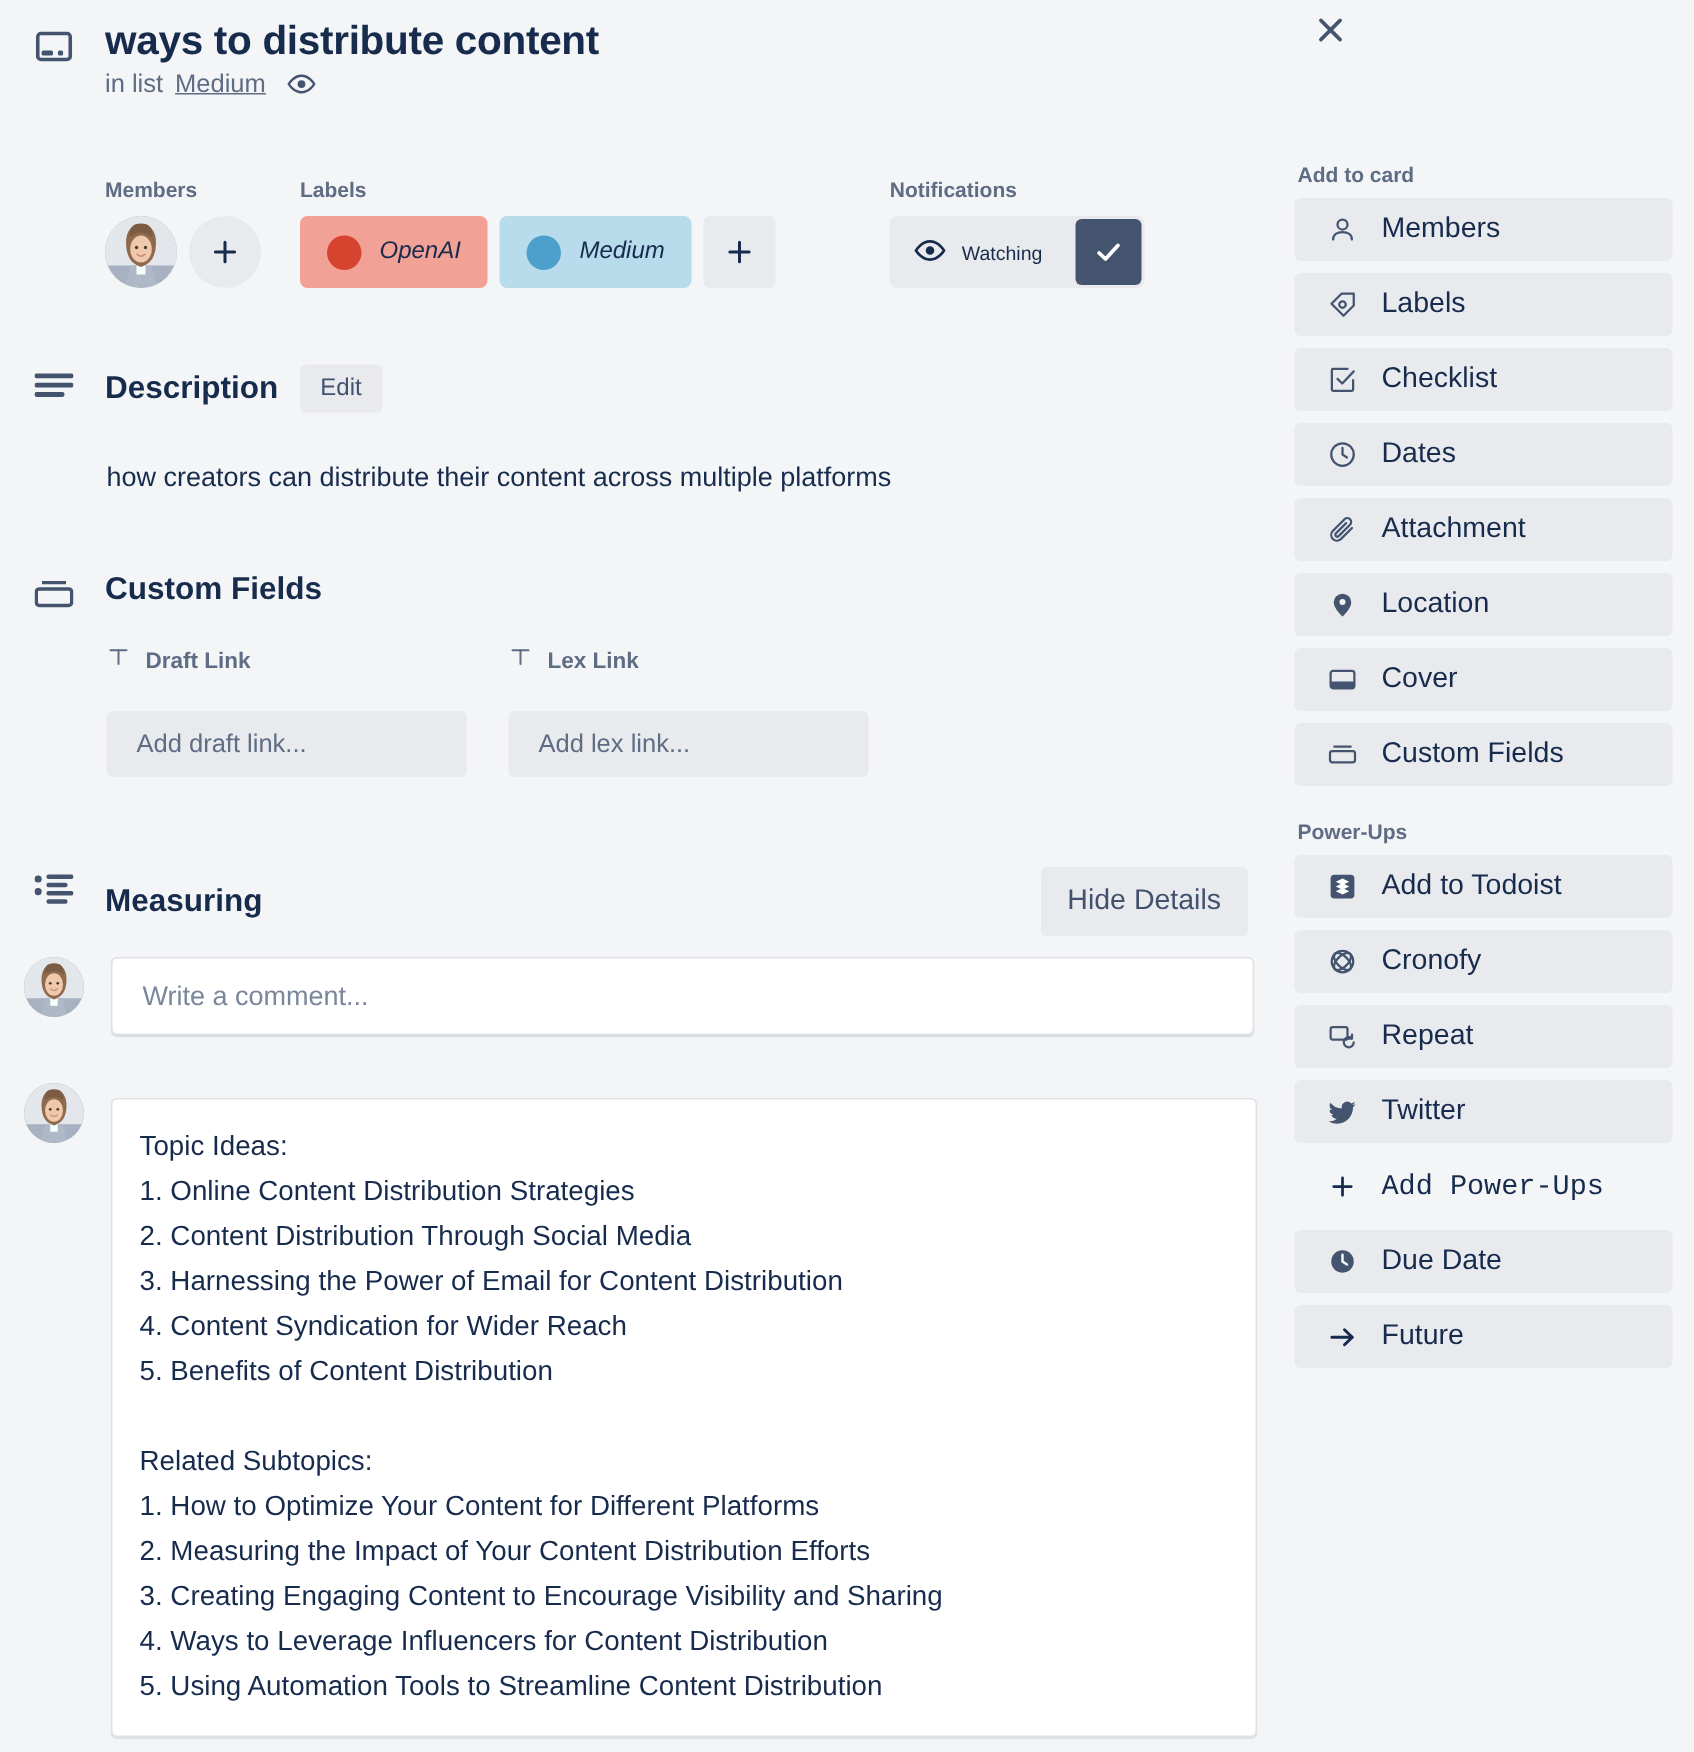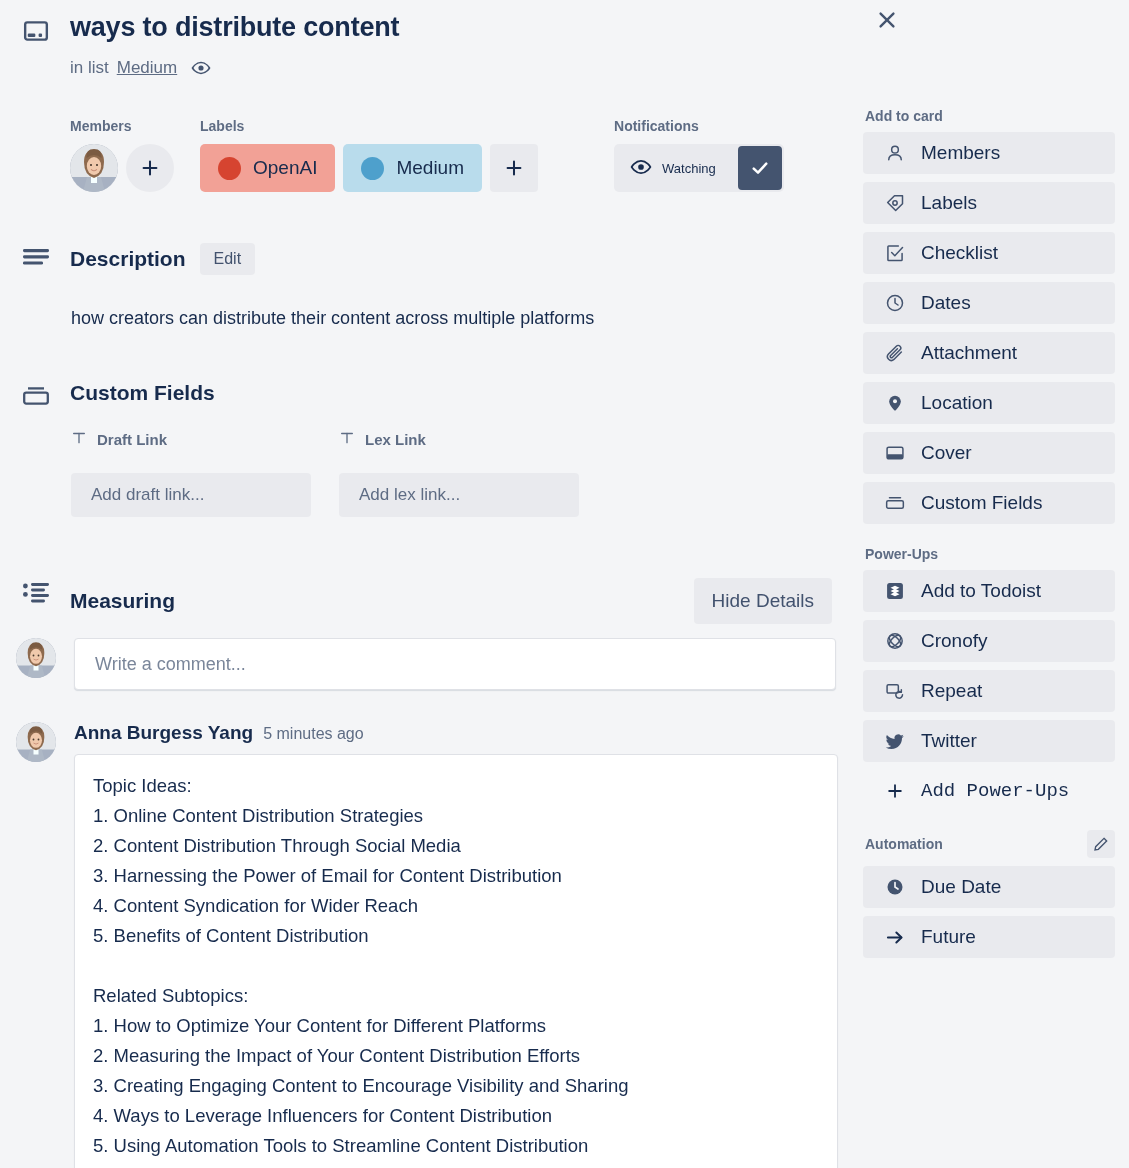--- a/index.html
+++ b/index.html
@@ -43,21 +43,21 @@
     color: #42526e;
   }
 
   
   .card-title {
     position: absolute; left: 70px; top: 12px;
     font-size: 27px; font-weight: bold;
     color: #172b4d; letter-spacing: -0.2px;
   }
   .in-list {
-    position: absolute; left: 70px; top: 58px;
+    position: absolute; left: 70px; top: 46px;
     font-size: 17px; color: #5e6c84;
     display: flex; align-items: center; gap: 8px;
   }
   .in-list .listname { text-decoration: underline; cursor: pointer; }
   .in-list .eye { display: inline-flex; align-items: center; margin-left: 6px; }
 
   
   .meta-row { position: absolute; left: 70px; top: 118px; display: flex; }
   .meta-group { margin-right: 26px; }
   .meta-group.notif { margin-left: 50px; }
@@ -81,22 +81,23 @@
   }
   .plus-btn.sq {
     border-radius: 4px; width: 48px; height: 48px;
   }
 
   .label-chip {
     height: 48px; min-width: 120px;
     border-radius: 5px;
     display: flex; align-items: center; gap: 12px;
     padding: 0 18px;
-    font-size: 19px; color: #172b4d;
-    cursor: pointer;
+    font-size: 16px; color: #172b4d;
+    cursor: pointer;
+    font-style: italic;
   }
   .label-dot { width: 23px; height: 23px; border-radius: 50%; flex: none; }
 
   .watch-chip {
     height: 48px;
     background: #e9eaee; border-radius: 5px;
     display: flex; align-items: center; gap: 10px;
     padding: 0 0 0 16px;
     font-size: 13px; color: #172b4d;
     cursor: pointer;
@@ -405,21 +406,20 @@
                 <rect x="21" y="31" width="6" height="8" fill="#f6ffff"></rect>
                 <path d="M14 18 q0 -12 10 -12 q10 0 10 12 q0 13 -10 16 q-10 -3 -10 -16z" fill="#8e6a4e"></path>
                 <ellipse cx="24" cy="22" rx="7.2" ry="9" fill="#f0c9ac"></ellipse>
                 <path d="M16.5 14 q7.5 -6 15 0 q1 -9 -7.5 -9 q-8.5 0 -7.5 9z" fill="#7b5b42"></path>
                 <circle cx="21" cy="21" r="1.1" fill="#4a3b2f"></circle>
                 <circle cx="27" cy="21" r="1.1" fill="#4a3b2f"></circle>
                 <path d="M21.4 25.6 q2.6 2.2 5.2 0" stroke="#c98f78" stroke-width="1.1" fill="none" stroke-linecap="round"></path>
               </g>
             </svg></span>
           <div style="flex:1;">
-            <div><span class="act-name">Anna Burgess Yang</span><span class="act-time">5 minutes ago</span></div>
             <div class="act-bubble">Topic Ideas:
 1. Online Content Distribution Strategies
 2. Content Distribution Through Social Media
 3. Harnessing the Power of Email for Content Distribution
 4. Content Syndication for Wider Reach
 5. Benefits of Content Distribution
 
 Related Subtopics:
 1. How to Optimize Your Content for Different Platforms
 2. Measuring the Impact of Your Content Distribution Efforts
@@ -557,28 +557,20 @@
         <div class="side-btn plain">
           <span class="side-ico">
             <svg width="22" height="22" viewBox="0 0 24 24" fill="none" stroke="#172b4d" stroke-width="2.2" stroke-linecap="round">
               <path d="M12 5v14M5 12h14"></path>
             </svg>
           </span>
           <span>Add Power-Ups</span>
         </div>
       </div>
 
-    <div class="side-head" style="margin-top:18px;align-items:center;">
-      <span>Automation</span>
-      <span class="pencil-btn">
-        <svg width="16" height="16" viewBox="0 0 24 24" fill="none" stroke="#44546f" stroke-width="2">
-          <path d="M16.5 3.5 l4 4 L8 20 l-5 1 1-5z"></path>
-        </svg>
-      </span>
-    </div>
     <div id="automation-list">
         <div class="side-btn">
           <span class="side-ico">
             <svg width="20" height="20" viewBox="0 0 24 24">
               <circle cx="12" cy="12" r="9" fill="#44546f"></circle>
               <path d="M12 6.6V12l3.6 2.4" stroke="#f4f5f7" stroke-width="2" fill="none" stroke-linecap="round"></path>
             </svg>
           </span>
           <span>Due Date</span>
         </div>

